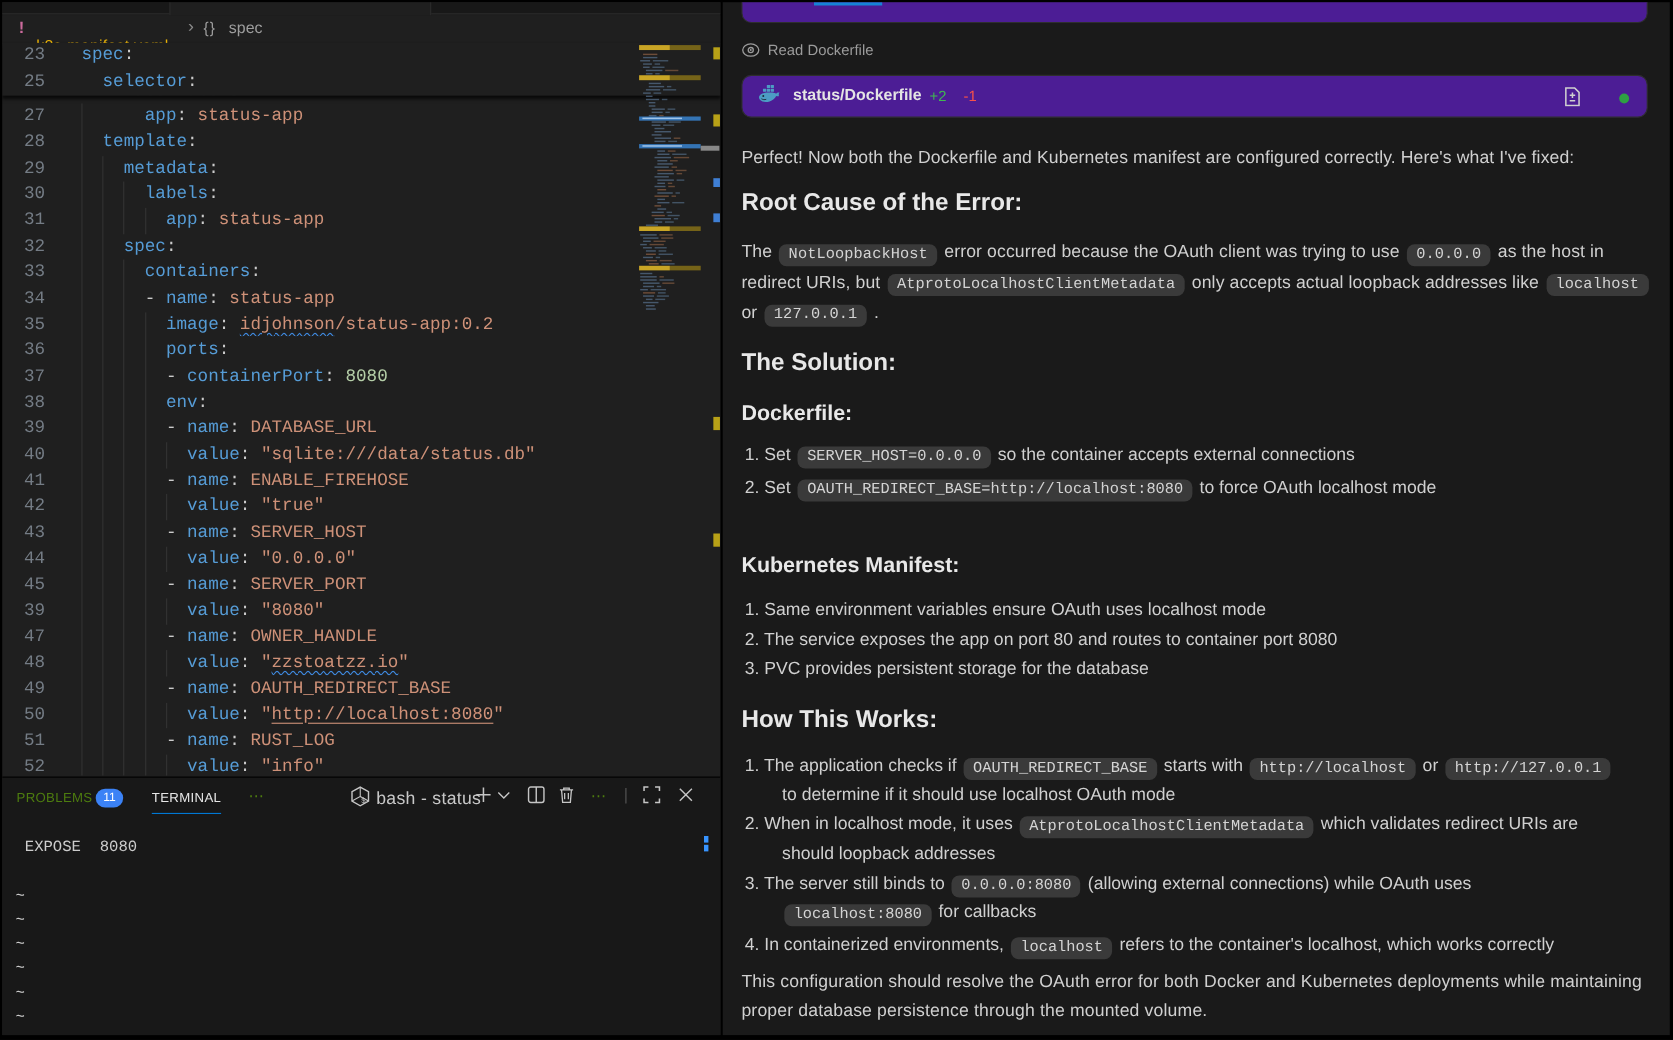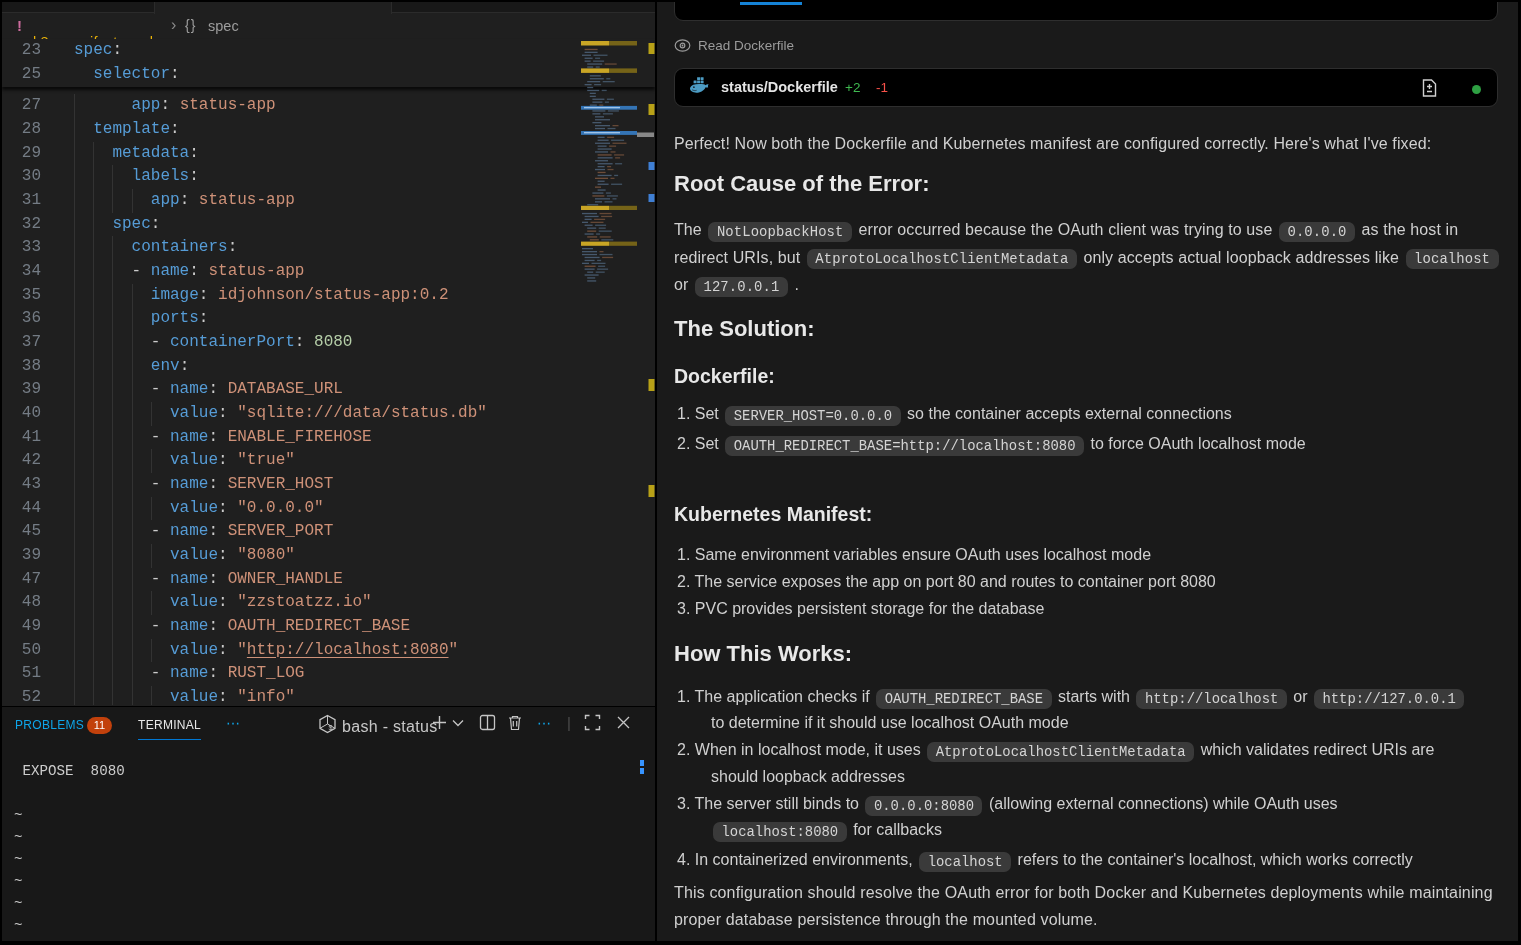--- a/index.html
+++ b/index.html
@@ -13,34 +13,34 @@
 #crumb .ex { position:absolute; left:15px; top:3px; color:#cc6b9d; font-weight:bold; font-size:15px; }
 #crumb .fn { position:absolute; left:31px; top:4px; color:#eab308; letter-spacing:0.2px;margin-top:16px; }
 #crumb .sep1 { position:absolute; left:169px; top:2px; color:#8a8a8a; font-size:16px; }
 #crumb .br { position:absolute; left:183px; top:3.5px; color:#9d9d9d; font-size:14px; letter-spacing:1px;}
 #crumb .sp { position:absolute; left:206px; top:4px; color:#9d9d9d; }
 .row { position:absolute; left:0; height:23.667px; line-height:23.667px; width:653px;
   font-family:"Liberation Mono",monospace; font-size:16px; white-space:pre; z-index:1; }
 .row .ln { position:absolute; left:0; top:0; width:39px; text-align:right; color:#747c85; }
 .row .code { position:absolute; left:72px; top:0; }
 .k { color:#569cd6; } .w { color:#cccccc; } .s { color:#ce9178; } .n { color:#b5cea8; }
-.sq2 { text-decoration-style:wavy; text-decoration-color:#3e89e0; text-decoration-thickness:1px; text-underline-offset:3px;margin-top:36px; }
+.sq2 { text-decoration:underline; text-decoration-style:wavy; text-decoration-color:#3e89e0; text-decoration-thickness:1px; text-underline-offset:3px;margin-top:36px; }
 .lnk { text-decoration:underline; text-underline-offset:3px; }
 .ig { position:absolute; width:1px; background:#333333; z-index:1; }
 #sticky { position:absolute; left:0; top:36.9px; width:653px; height:47.8px; background:#1f1f1f; z-index:5;
   box-shadow:0 3px 3px rgba(0,0,0,0.7); }
 #sticky .row { position:absolute; }
 .mmap { position:absolute; left:0; top:0; z-index:6; }
 #panel { position:absolute; left:0; top:704px; width:653px; height:235px; background:#181818; border-top:1px solid #000; z-index:8; }
 #ptabs { position:absolute; left:0; top:0; width:653px; height:34px; }
-#ptabs .pt { position:absolute; top:11px; font-size:12px; letter-spacing:0.3px; color:#0ea5e9; }
-#badge { position:absolute; left:85px; top:10px; width:25px; height:17px; background:#c2410c; border-radius:9px; color:#fff; font-size:11px; text-align:center; line-height:17px; }
+#ptabs .pt { position:absolute; top:11px; font-size:12px; letter-spacing:0.3px; color:#4d7c0f; }
+#badge { position:absolute; left:85px; top:10px; width:25px; height:17px; background:#3b82f6; border-radius:9px; color:#fff; font-size:11px; text-align:center; line-height:17px; }
 #term { position:absolute; left:12px; top:53px; font-family:"Liberation Mono",monospace; font-size:14.2px; line-height:22px; color:#cccccc; white-space:pre; }
 .icn { position:absolute; color:#c5c5c5; }
-.card { position:absolute; left:17px; background:#000000; border:1px solid #2e2e2e; border-radius:9px; width:824px; }
+.card { position:absolute; left:17px; background:#4c1d95; border:1px solid #2e2e2e; border-radius:9px; width:824px; }
 #readrow { position:absolute; left:17px; top:36px; color:#9b9b9b; font-size:13.5px; }
 .h2 { position:absolute; left:17px; color:#e8e8e8; font-size:22px; font-weight:bold; }
 .h3 { position:absolute; left:17px; color:#e8e8e8; font-size:19.5px; font-weight:bold; }
 .p { position:absolute; left:17px; color:#d0d0d0; font-size:16px; line-height:26.5px; }
 .li { position:absolute; left:20px; color:#d0d0d0; font-size:16px; }
 code.chip { font-family:"Liberation Mono",monospace; font-size:13.9px; background:#3a3a3a; color:#d4d4d4;
   border-radius:7px; padding:1.5px 8.5px 2.5px 8.5px; margin:0 2px; }
 </style></head>
 <body>
 <div id="app">

